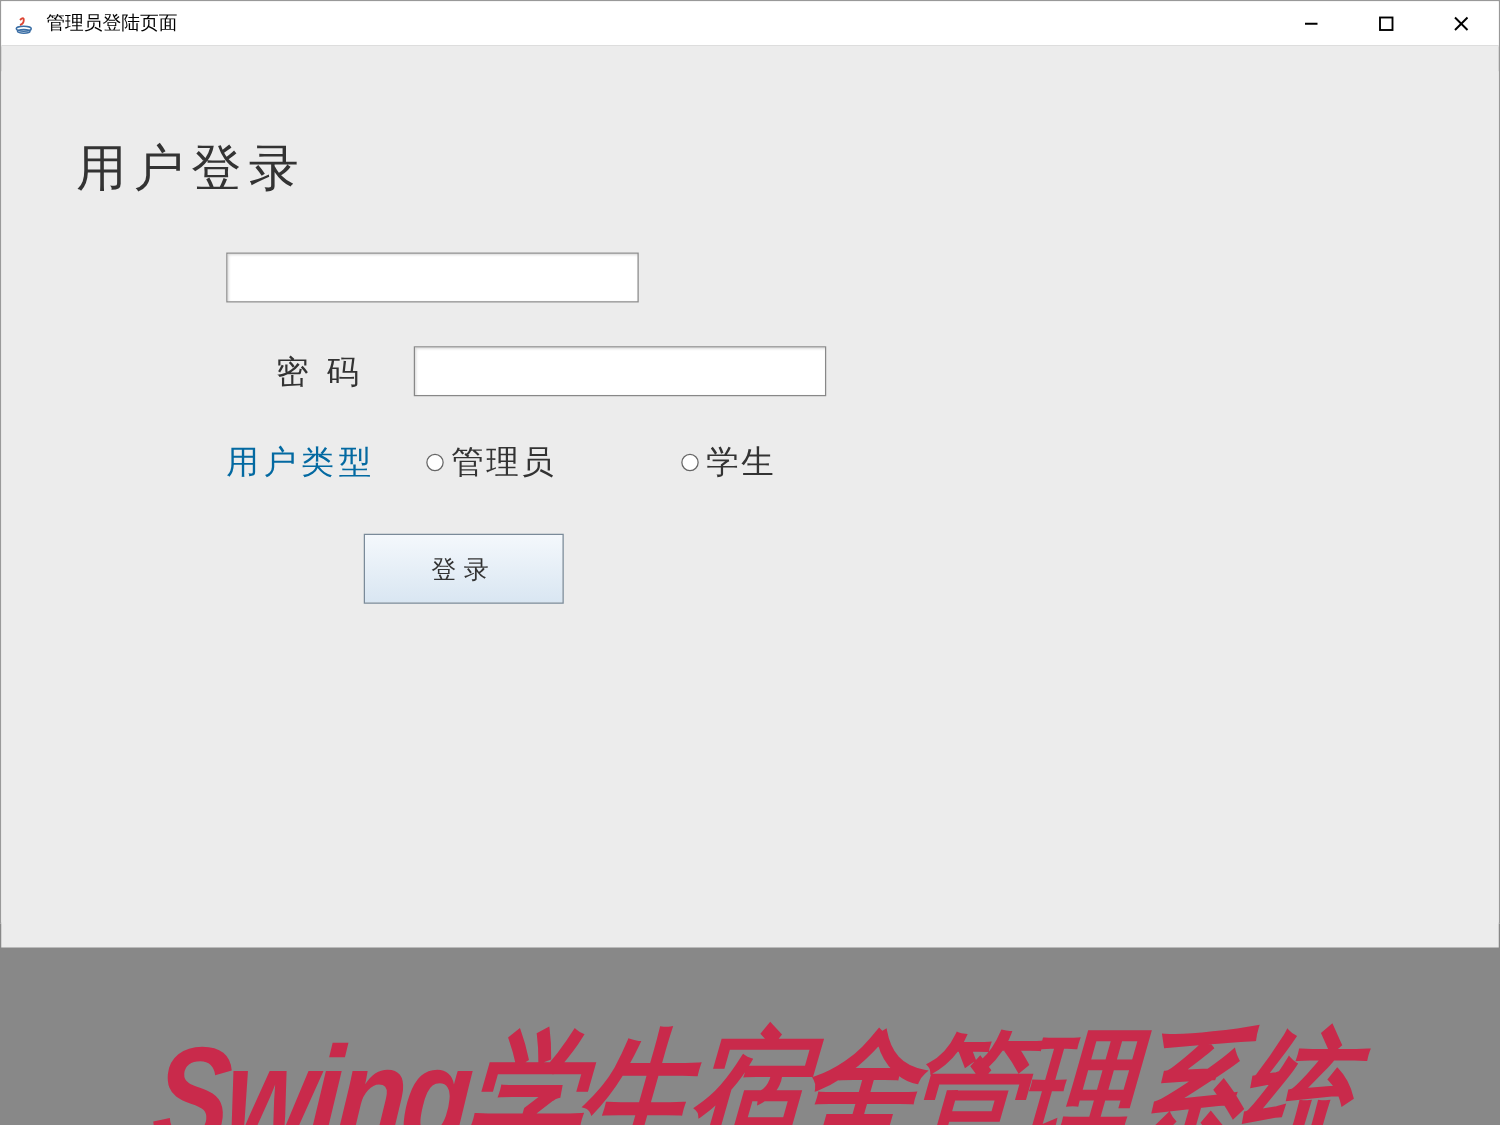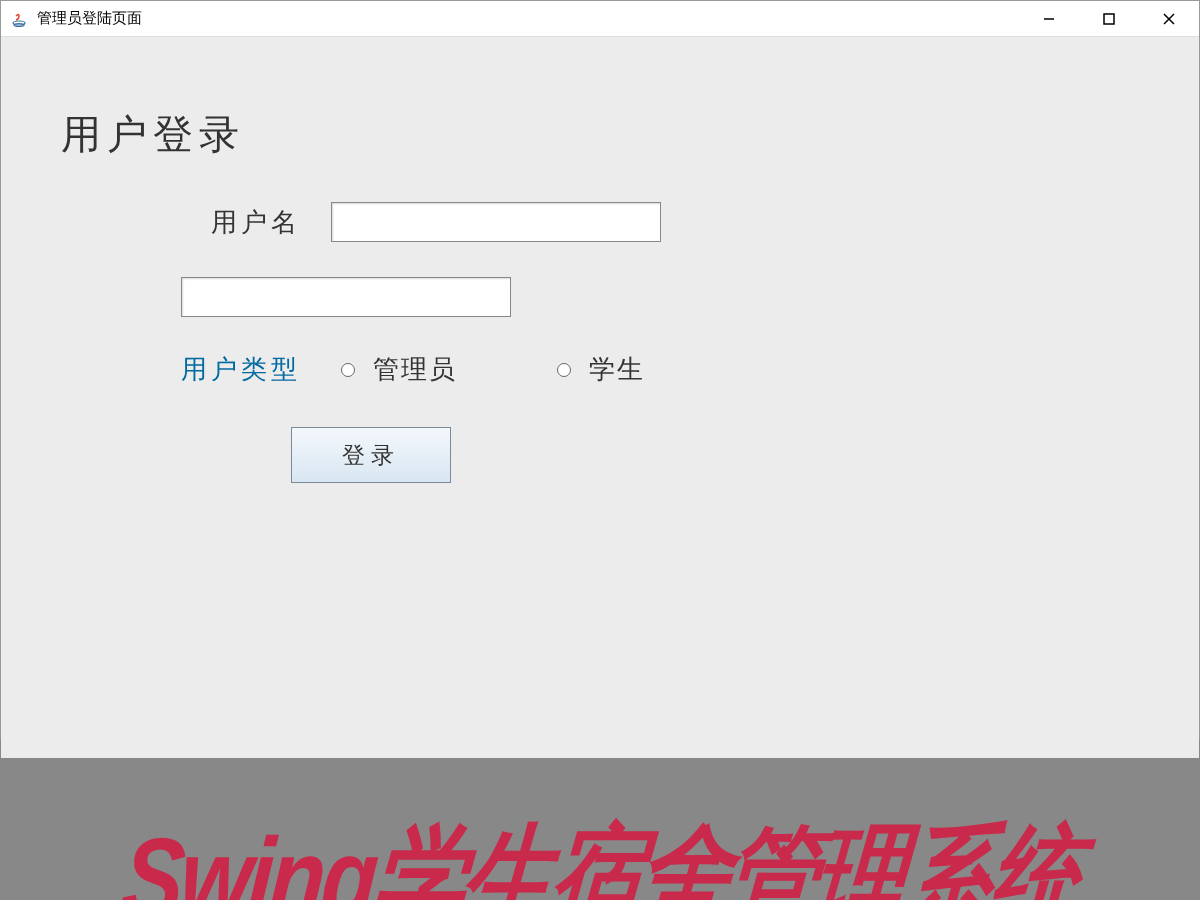--- a/index.html
+++ b/index.html
@@ -102,21 +102,21 @@
     }
     .radio-label-title {
       font-size: 26px;
       color: #0369a1;
       letter-spacing: 4px;
       font-family: "SimSun", serif;
     }
     .radio-option {
       display: flex;
       align-items: center;
-      gap: 18px;
+      gap: 6px;
       font-size: 26px;
       color: #333;
       font-family: "SimSun", serif;
       cursor: pointer;
       letter-spacing: 2px;
     }
     .radio-circle {
       width: 14px;
       height: 14px;
       border: 1px solid #666;
@@ -125,21 +125,21 @@
       display: inline-block;
     }
     .login-btn-row {
       padding-left: 230px;
     }
     .login-button {
       width: 160px;
       height: 56px;
       background: linear-gradient(to bottom, #f4f8fc, #d9e6f2);
       border: 1px solid #7a8a99;
-      font-size: 23px;
+      font-size: 20px;
       color: #333;
       cursor: pointer;
       font-family: "SimSun", serif;
       letter-spacing: 6px;
     }
     .banner {
       width: 1200px;
       height: 280px;
       background: #888888;
       display: flex;
@@ -189,25 +189,25 @@
             <line x1="13" y1="3" x2="3" y2="13" stroke="#000" stroke-width="1.5"></line>
           </svg>
       </div>
     </div>
   </div>
 
   <div class="window-body">
     <h1 class="page-title">用户登录</h1>
 
     <div class="form-row">
-      <span class="form-label">用户名</span>
       <input type="text" class="text-input" value="" style="">
     </div>
 
     <div class="form-row">
+      <span class="form-label">密 码</span>
       <input type="password" class="text-input" value="" style="">
     </div>
 
     <div class="radio-row">
       <span class="radio-label-title">用户类型</span>
       <label class="radio-option">
         <span class="radio-circle"></span>
         <span>管理员</span>
       </label>
       <label class="radio-option" style="margin-left:60px;text-align:center;">

